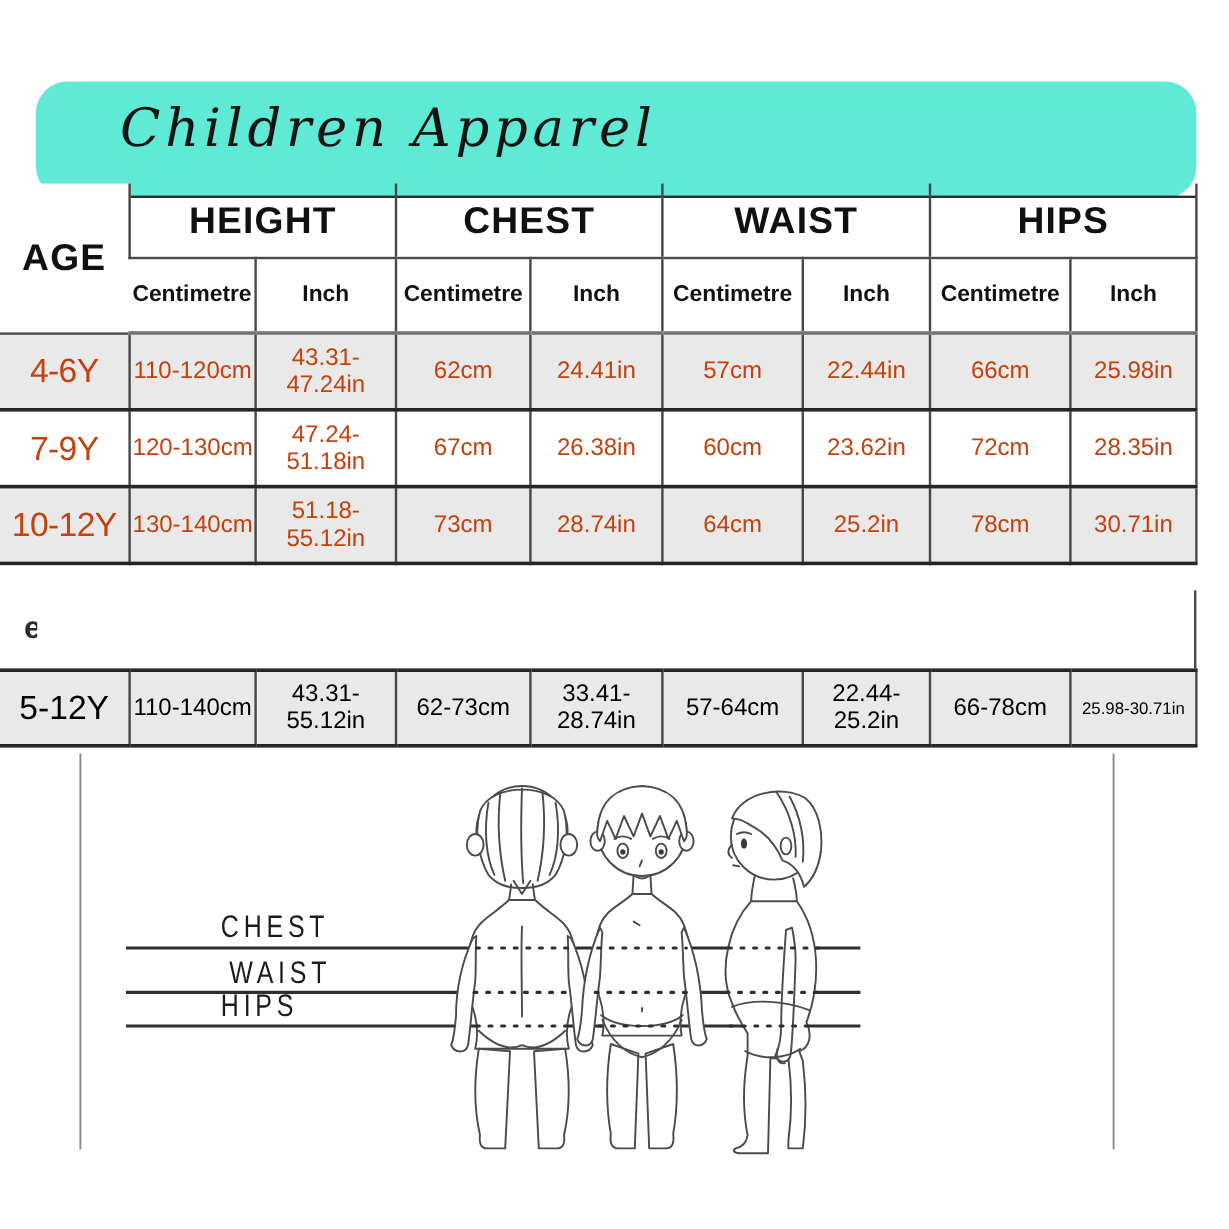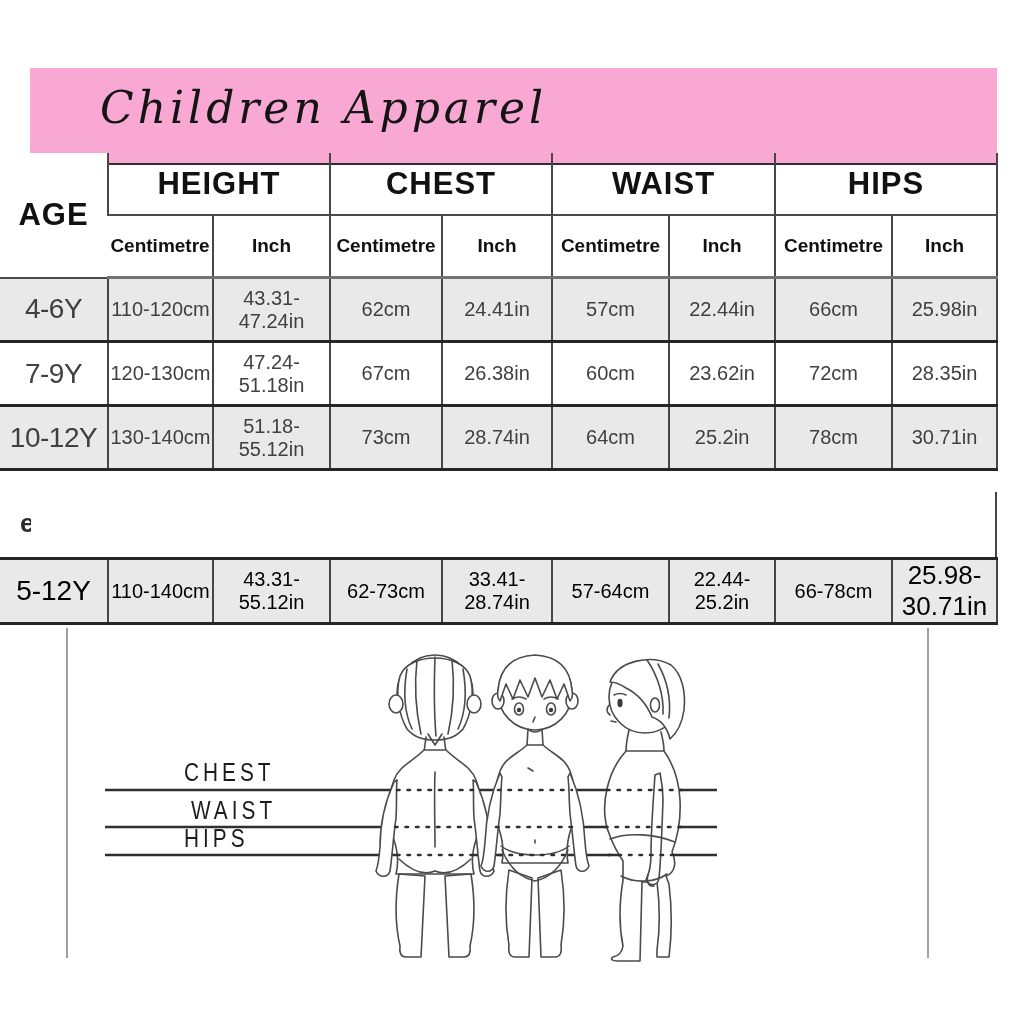--- a/index.html
+++ b/index.html
@@ -1,56 +1,56 @@
 <!DOCTYPE html>
 <html><head>
 <meta charset="utf-8">
 <style>
   html,body{margin:0;padding:0;background:#fff;}
   .stage{position:relative;width:1024px;height:1024px;background:#ffffff;overflow:hidden;
          font-family:"Liberation Sans",sans-serif;color:#111;}
 
   
-  .title-band{position:absolute;left:30px;top:68px;width:967px;height:97px;background:#f9a8d4;}
+  .title-band{position:absolute;left:30px;top:68px;width:967px;height:97px;background:#5eead4;border-radius:26px;}
   .page-title{position:absolute;left:70px;top:14px;font-family:"DejaVu Serif",serif;
               font-style:italic;font-size:44px;letter-spacing:4px;color:#141414;}
 
   
   .top-edge{position:absolute;left:28px;top:163px;width:969px;height:2px;background:#2e2e2e;}
   table.size-table{position:absolute;left:0;top:153px;width:997px;border-collapse:collapse;
                    table-layout:fixed;}
   table.size-table th,table.size-table td{border-left:2px solid #474747;text-align:center;
                    vertical-align:middle;padding:0;}
   table.size-table tr>*:first-child{border-left:none;}
   table.size-table tr>*:last-child{border-right:2px solid #474747;}
   tr.h1 th{height:61px;font-size:31px;font-weight:700;letter-spacing:1px;
            border-bottom:2px solid #4a4a4a;}
   th.age-h{font-size:30px;font-weight:700;background:#fff;}
   tr.h2 th{height:60px;font-size:19px;font-weight:700;border-bottom:3px solid #737373;}
   tbody.data-rows tr{height:64px;border-bottom:3px solid #262626;}
-  tbody.data-rows td{font-size:20px;color:#404040;margin-top:44px;}
+  tbody.data-rows td{font-size:20px;color:#c2410c;margin-top:44px;}
   tbody.data-rows td.age-cell{font-size:28px;letter-spacing:-0.5px;}
   tr.row-gray td{background:#e9e9e9;}
   tr.row-white td{background:#ffffff;}
 
   
   .onesize-band{position:absolute;left:0;top:492px;width:997px;height:65px;background:#fff;}
   .onesize-frag{position:absolute;left:20px;top:16px;width:11px;overflow:hidden;
                 font-size:26px;font-weight:700;color:#2a2a2a;}
   .onesize-title{position:absolute;left:44px;top:50%;transform:translateY(-54%);
                  font-size:31px;font-weight:700;letter-spacing:0.5px;color:#0f0f0f;}
   .band-right-border{position:absolute;right:0;top:0;width:2px;height:100%;background:#474747;}
 
   table.onesize-table{position:absolute;left:0;top:557px;width:997px;border-collapse:collapse;
                       table-layout:fixed;}
   table.onesize-table td{border-left:2px solid #474747;border-top:3px solid #262626;
                       border-bottom:3px solid #262626;background:#e9e9e9;text-align:center;
                       vertical-align:middle;height:60px;font-size:20px;color:#000000;padding:0;}
   table.onesize-table tr>td:first-child{border-left:none;font-size:28px;}
-  table.onesize-table tr>td:last-child{border-right:2px solid #474747;font-size:26px;}
+  table.onesize-table tr>td:last-child{border-right:2px solid #474747;font-size:14px;}
 
   
   .fig-label{position:absolute;font-size:26px;letter-spacing:5px;color:#1c1c1c;
              transform:scaleX(0.8);transform-origin:left center;white-space:nowrap;}
   #lbl-chest{left:184px;top:757px;}
   #lbl-waist{left:191px;top:795px;}
   #lbl-hips{left:184px;top:823px;}
 
   .figure-svg{position:absolute;left:0;top:612px;width:1024px;height:400px;}
   .lineart{fill:none;stroke:#4b4b4b;stroke-width:1.6;stroke-linecap:round;stroke-linejoin:round;}

